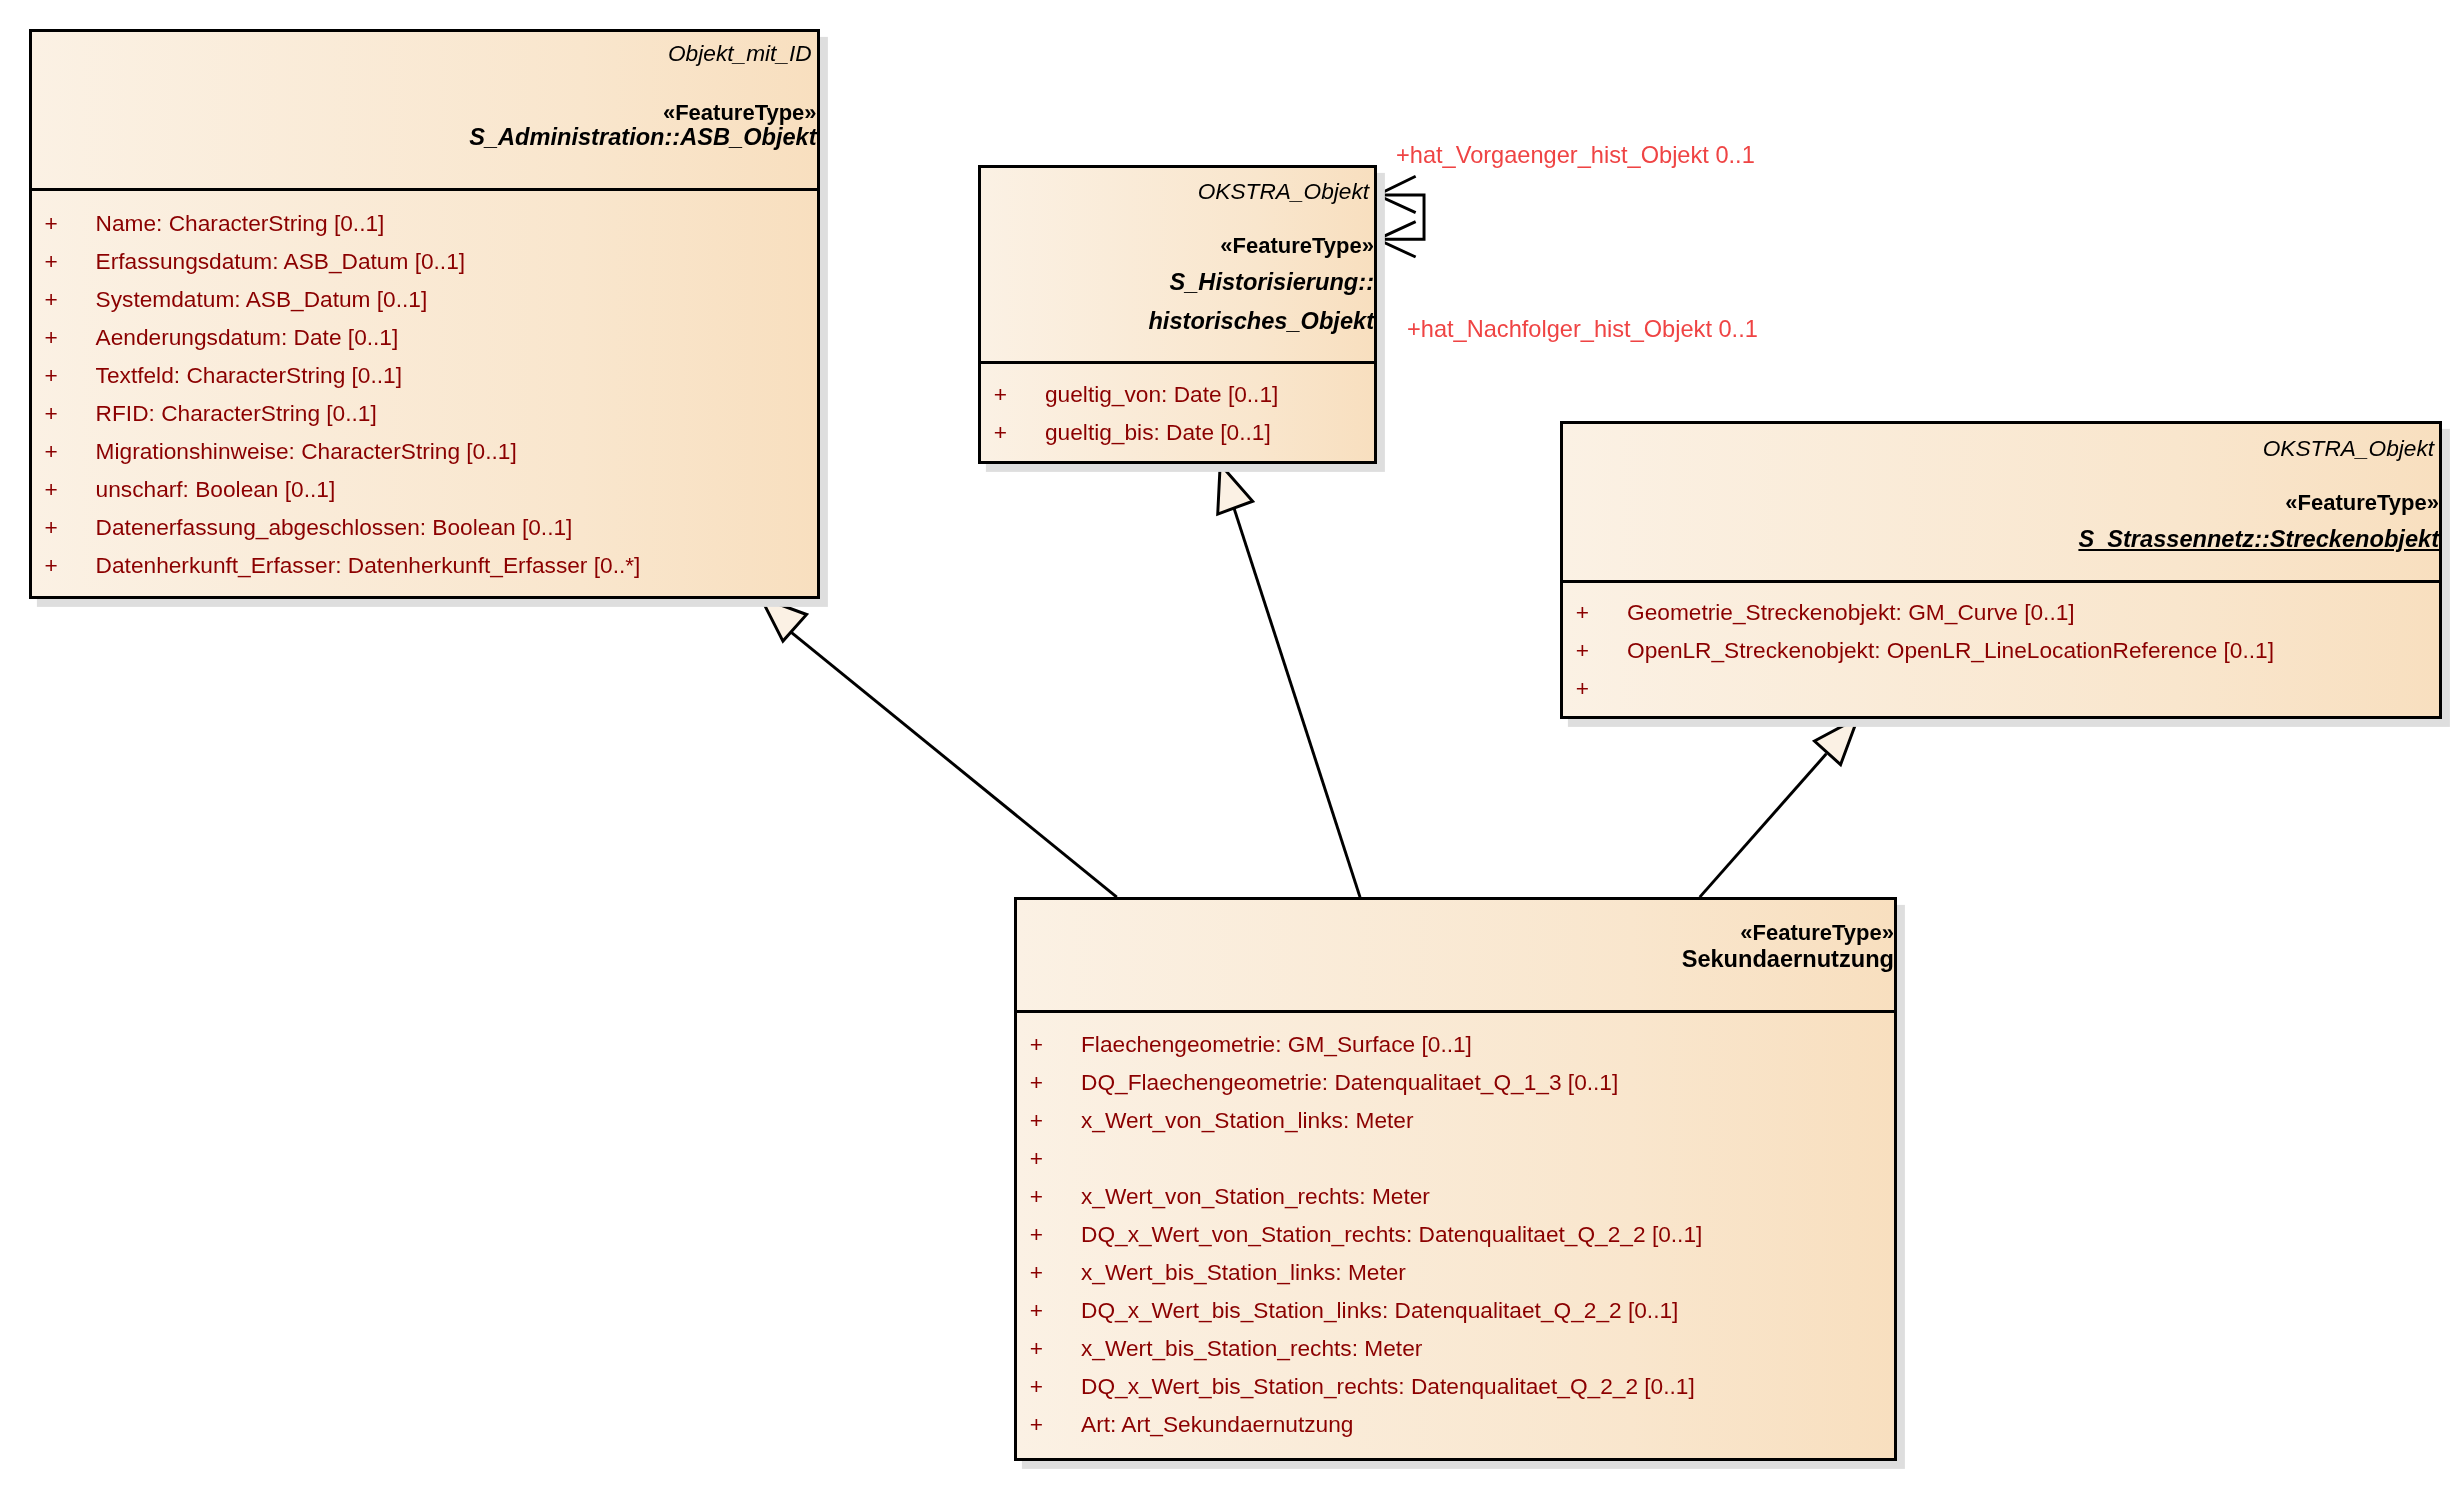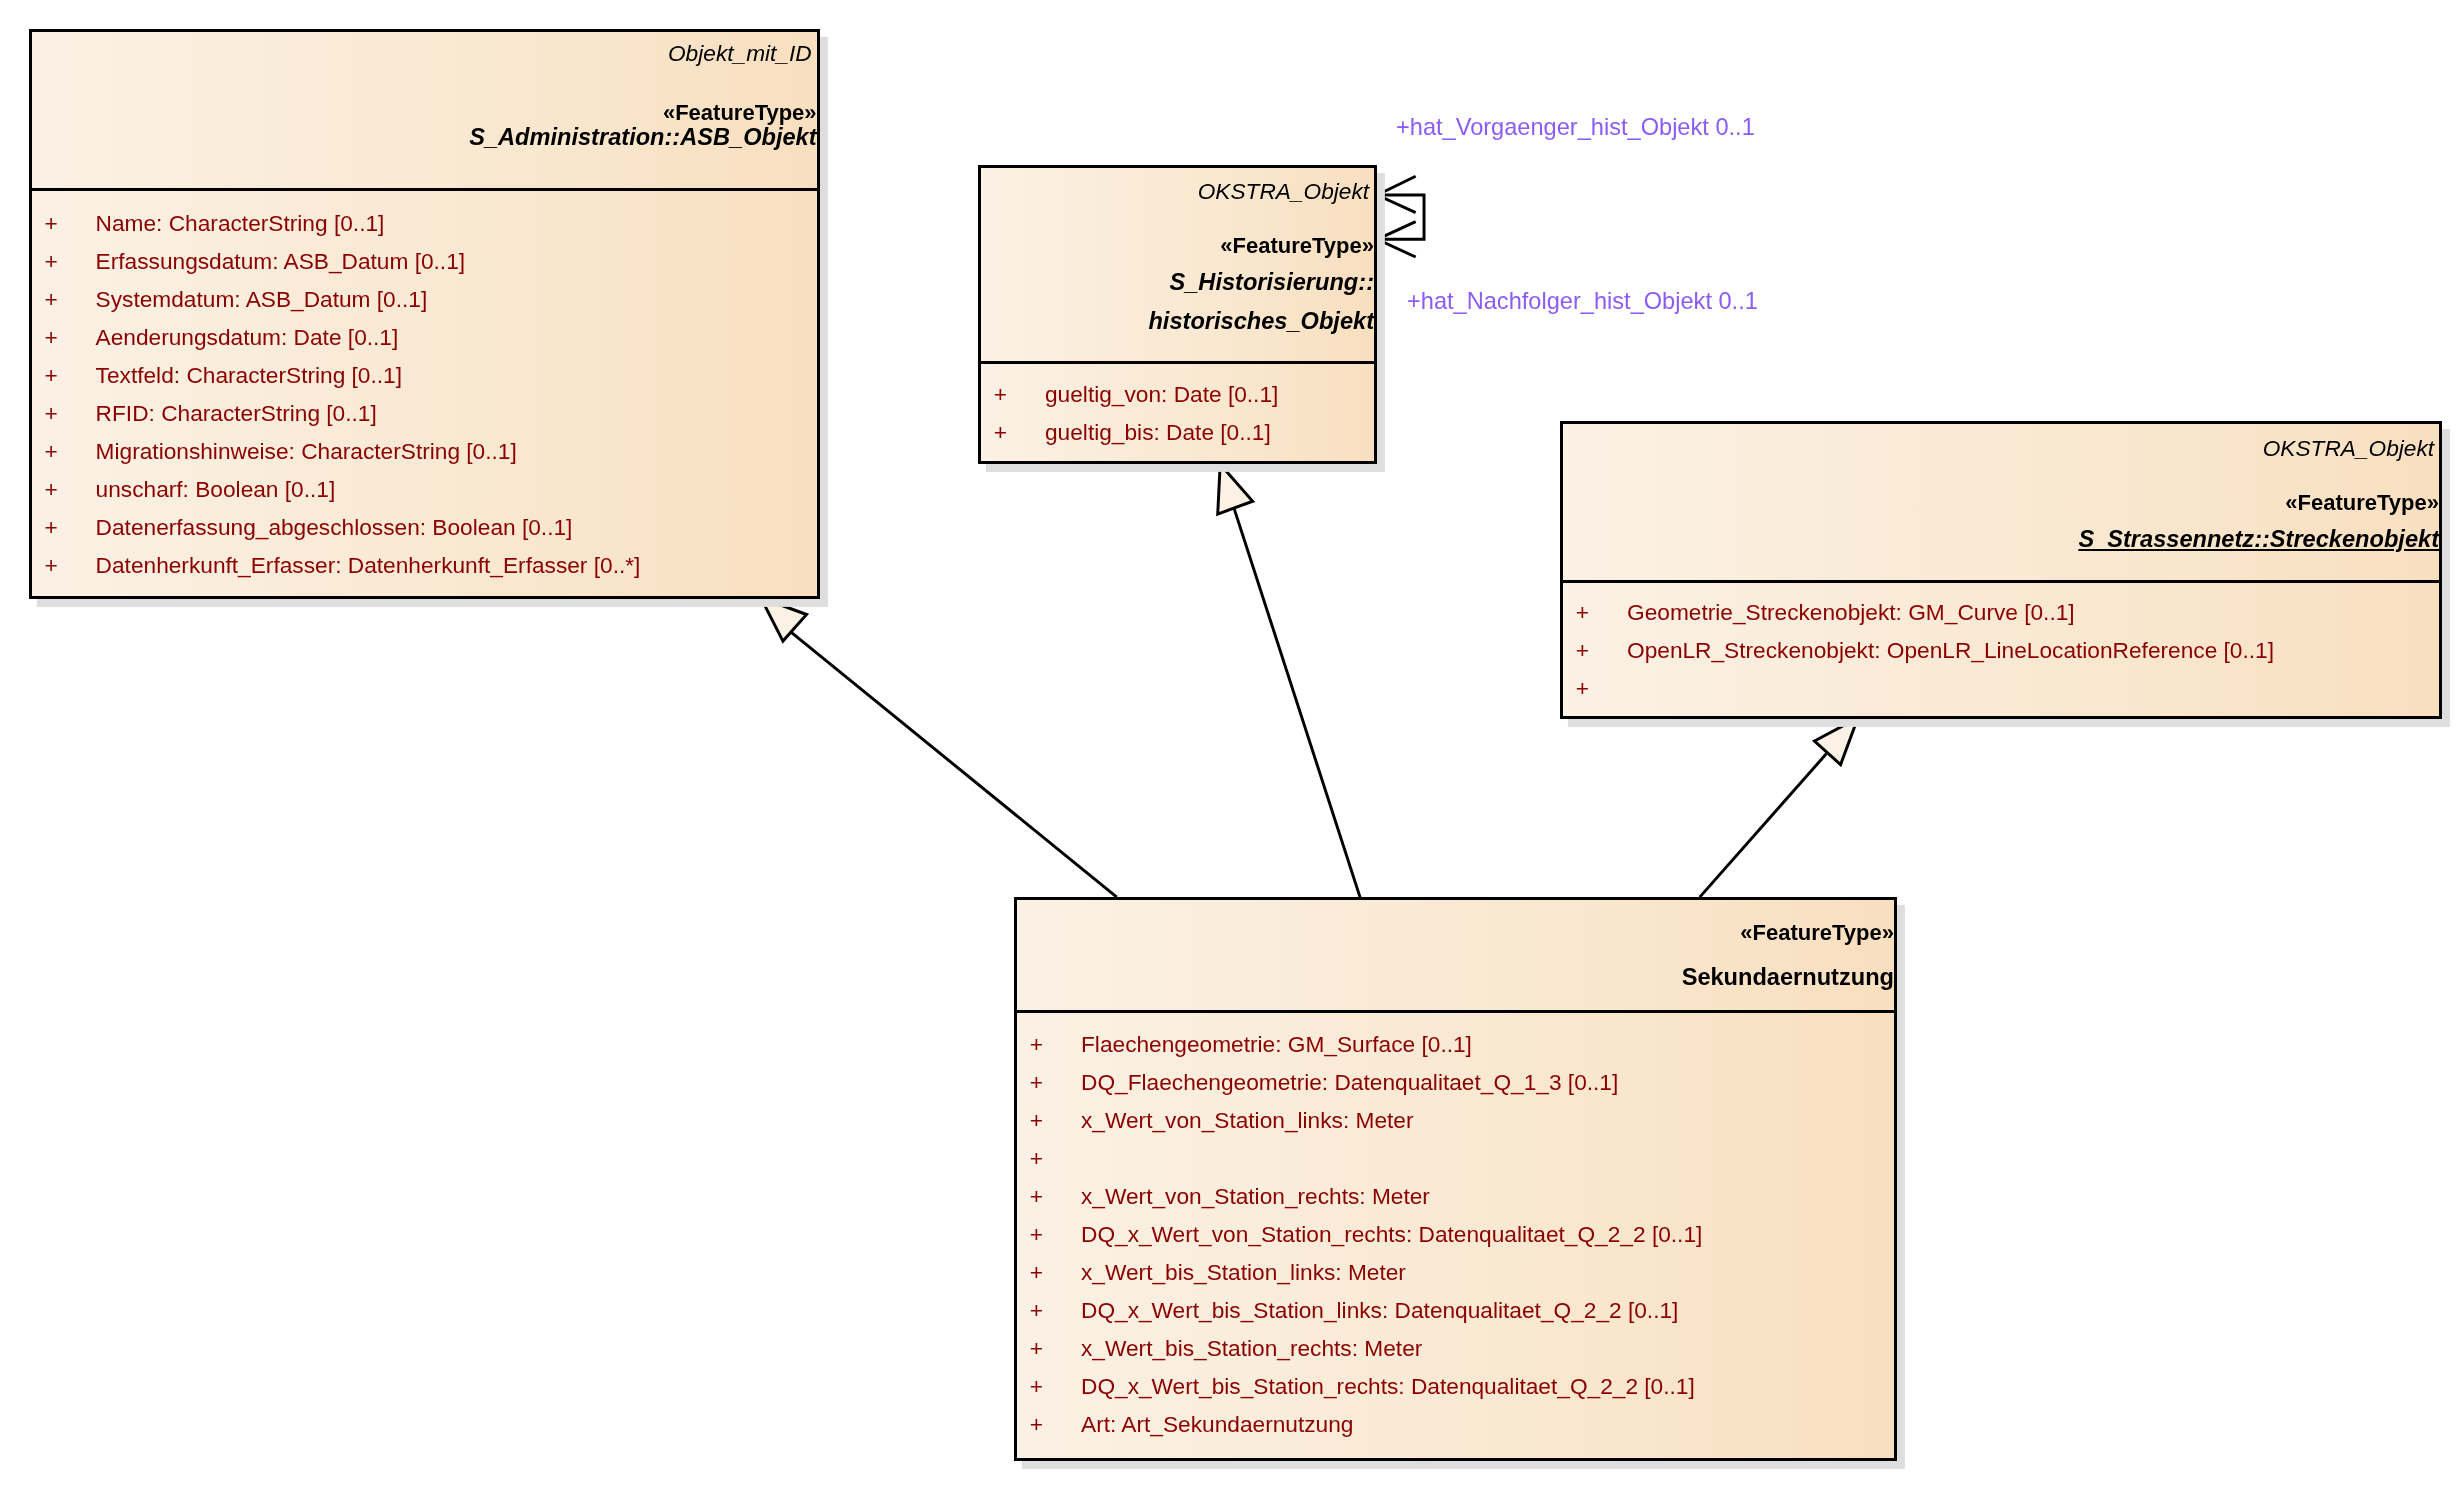--- a/index.html
+++ b/index.html
@@ -11,21 +11,21 @@
                box-shadow: 7.9px 7.9px 0 #dedede; z-index: 2; }
   .uml-header { position: relative; box-sizing: border-box; border-bottom: 3px solid #000; text-align: right; color: #000; }
   .uml-parent { position: absolute; right: 4.9px; font-style: italic; font-size: 22.7px; white-space: nowrap; }
   .uml-stereo { position: absolute; left: 0; right: 0; font-size: 22px; white-space: nowrap; font-weight: bold; }
   .uml-name { position: absolute; left: 0; right: 0; font-size: 23.6px; font-weight: bold; white-space: nowrap; }
   .uml-name.abstract { font-style: italic; }
   .uml-attrs { position: relative; padding-top: 13.8px; }
   .uml-attr { height: 38px; line-height: 38px; font-size: 22.7px; color: #8b0000; white-space: nowrap; position: relative; }
   .uml-attr .vis { position: absolute; left: 12.8px; }
   .uml-attr .txt { position: absolute; left: 64px; }
-  .role-label { position: absolute; font-size: 23.6px; color: #8b5cf6; white-space: nowrap; z-index: 3; }
+  .role-label { position: absolute; font-size: 23.6px; color: #ef4444; white-space: nowrap; z-index: 3; margin-top: 28px; }
 </style>
 </head>
 <body>
 
 <svg class="connectors" viewBox="0 0 5004 3018" xmlns="http://www.w3.org/2000/svg">
   <g stroke="#000" stroke-width="6" fill="none" stroke-linejoin="miter">
 
     <line x1="2268" y1="1822" x2="1587" y2="1268"></line>
     <polygon points="1545,1214 1638,1248 1590,1302" fill="#fbf1e4"></polygon>
 
@@ -127,21 +127,21 @@
       </div>
     <div class="uml-attr">
         <span class="vis">+</span>
       </div>
   </div>
 </div>
 
 <div class="uml-class" style="left:1014px; top:897px; width:883px; height:564px;">
   <div class="uml-header" style="height:113px;">
     <span class="uml-stereo" style="top:19.7px;">«FeatureType»</span>
-    <span class="uml-name" style="top:64px;">Sekundaernutzung</span>
+    <span class="uml-name" style="top:46px;">Sekundaernutzung</span>
   </div>
   <div class="uml-attrs" style="padding-top:11.8px;">
     <div class="uml-attr">
         <span class="vis">+</span>
         <span class="txt">Flaechengeometrie: GM_Surface [0..1]</span>
       </div>
     <div class="uml-attr">
         <span class="vis">+</span>
         <span class="txt">DQ_Flaechengeometrie: Datenqualitaet_Q_1_3 [0..1]</span>
       </div>

